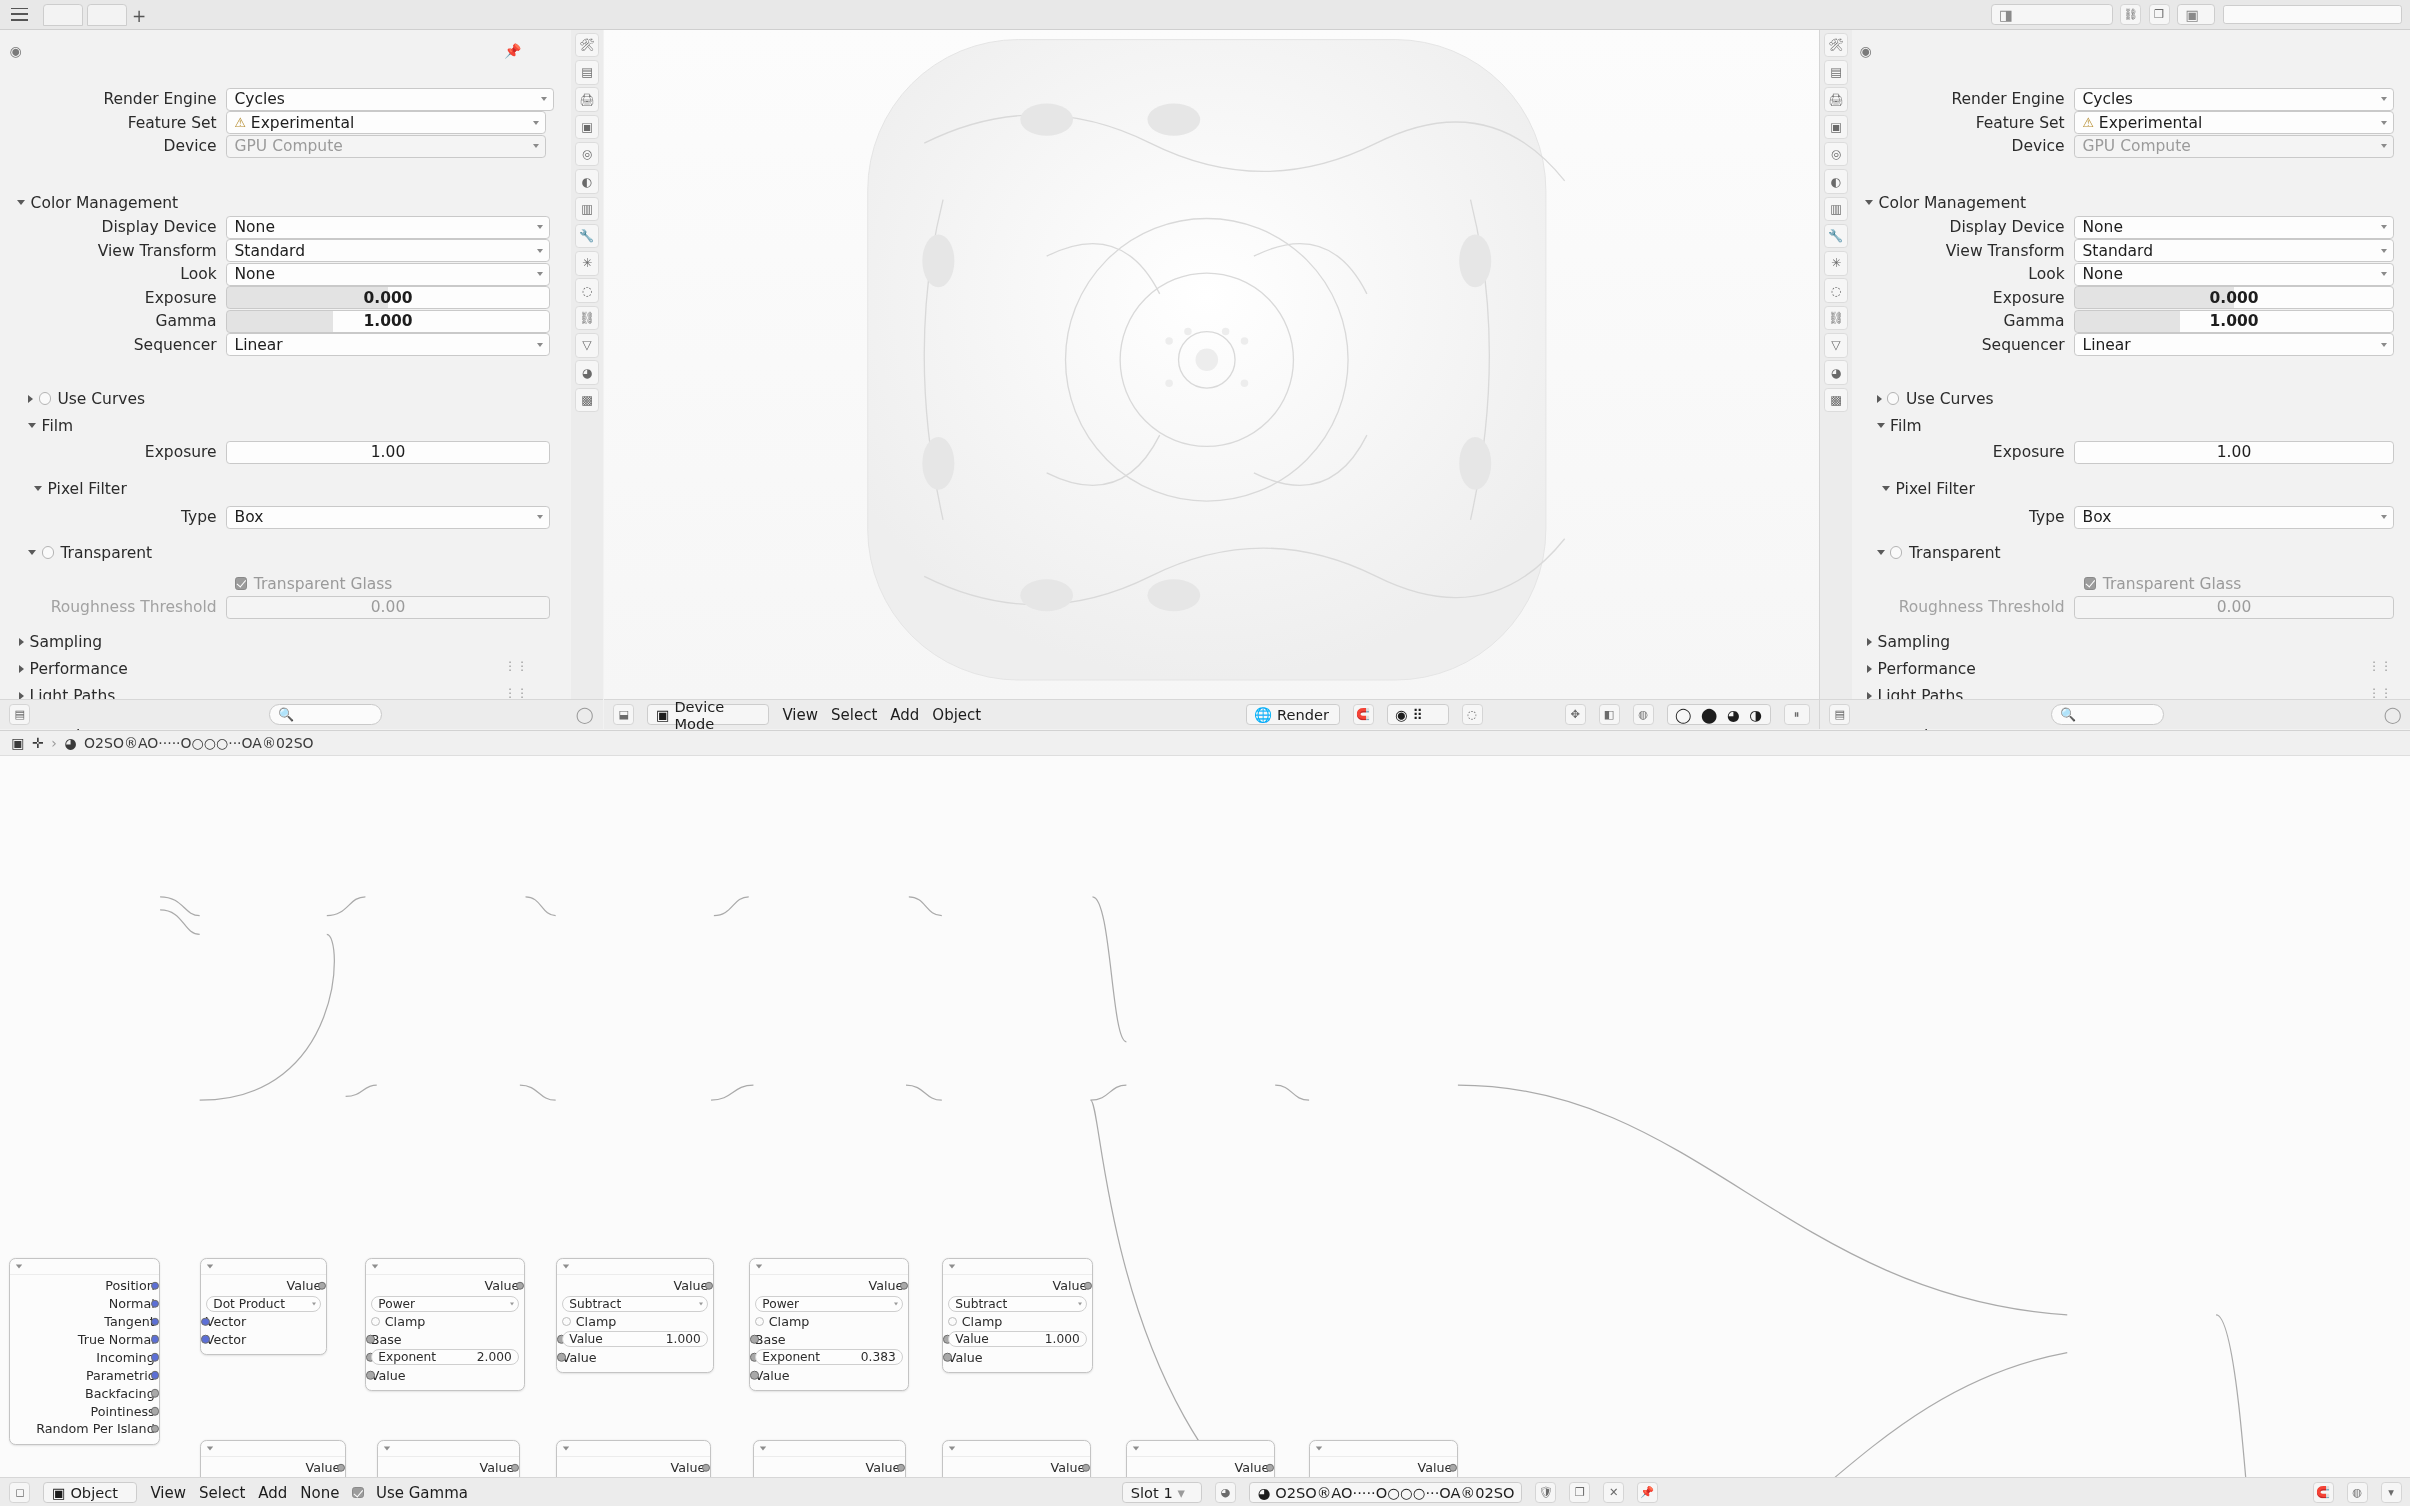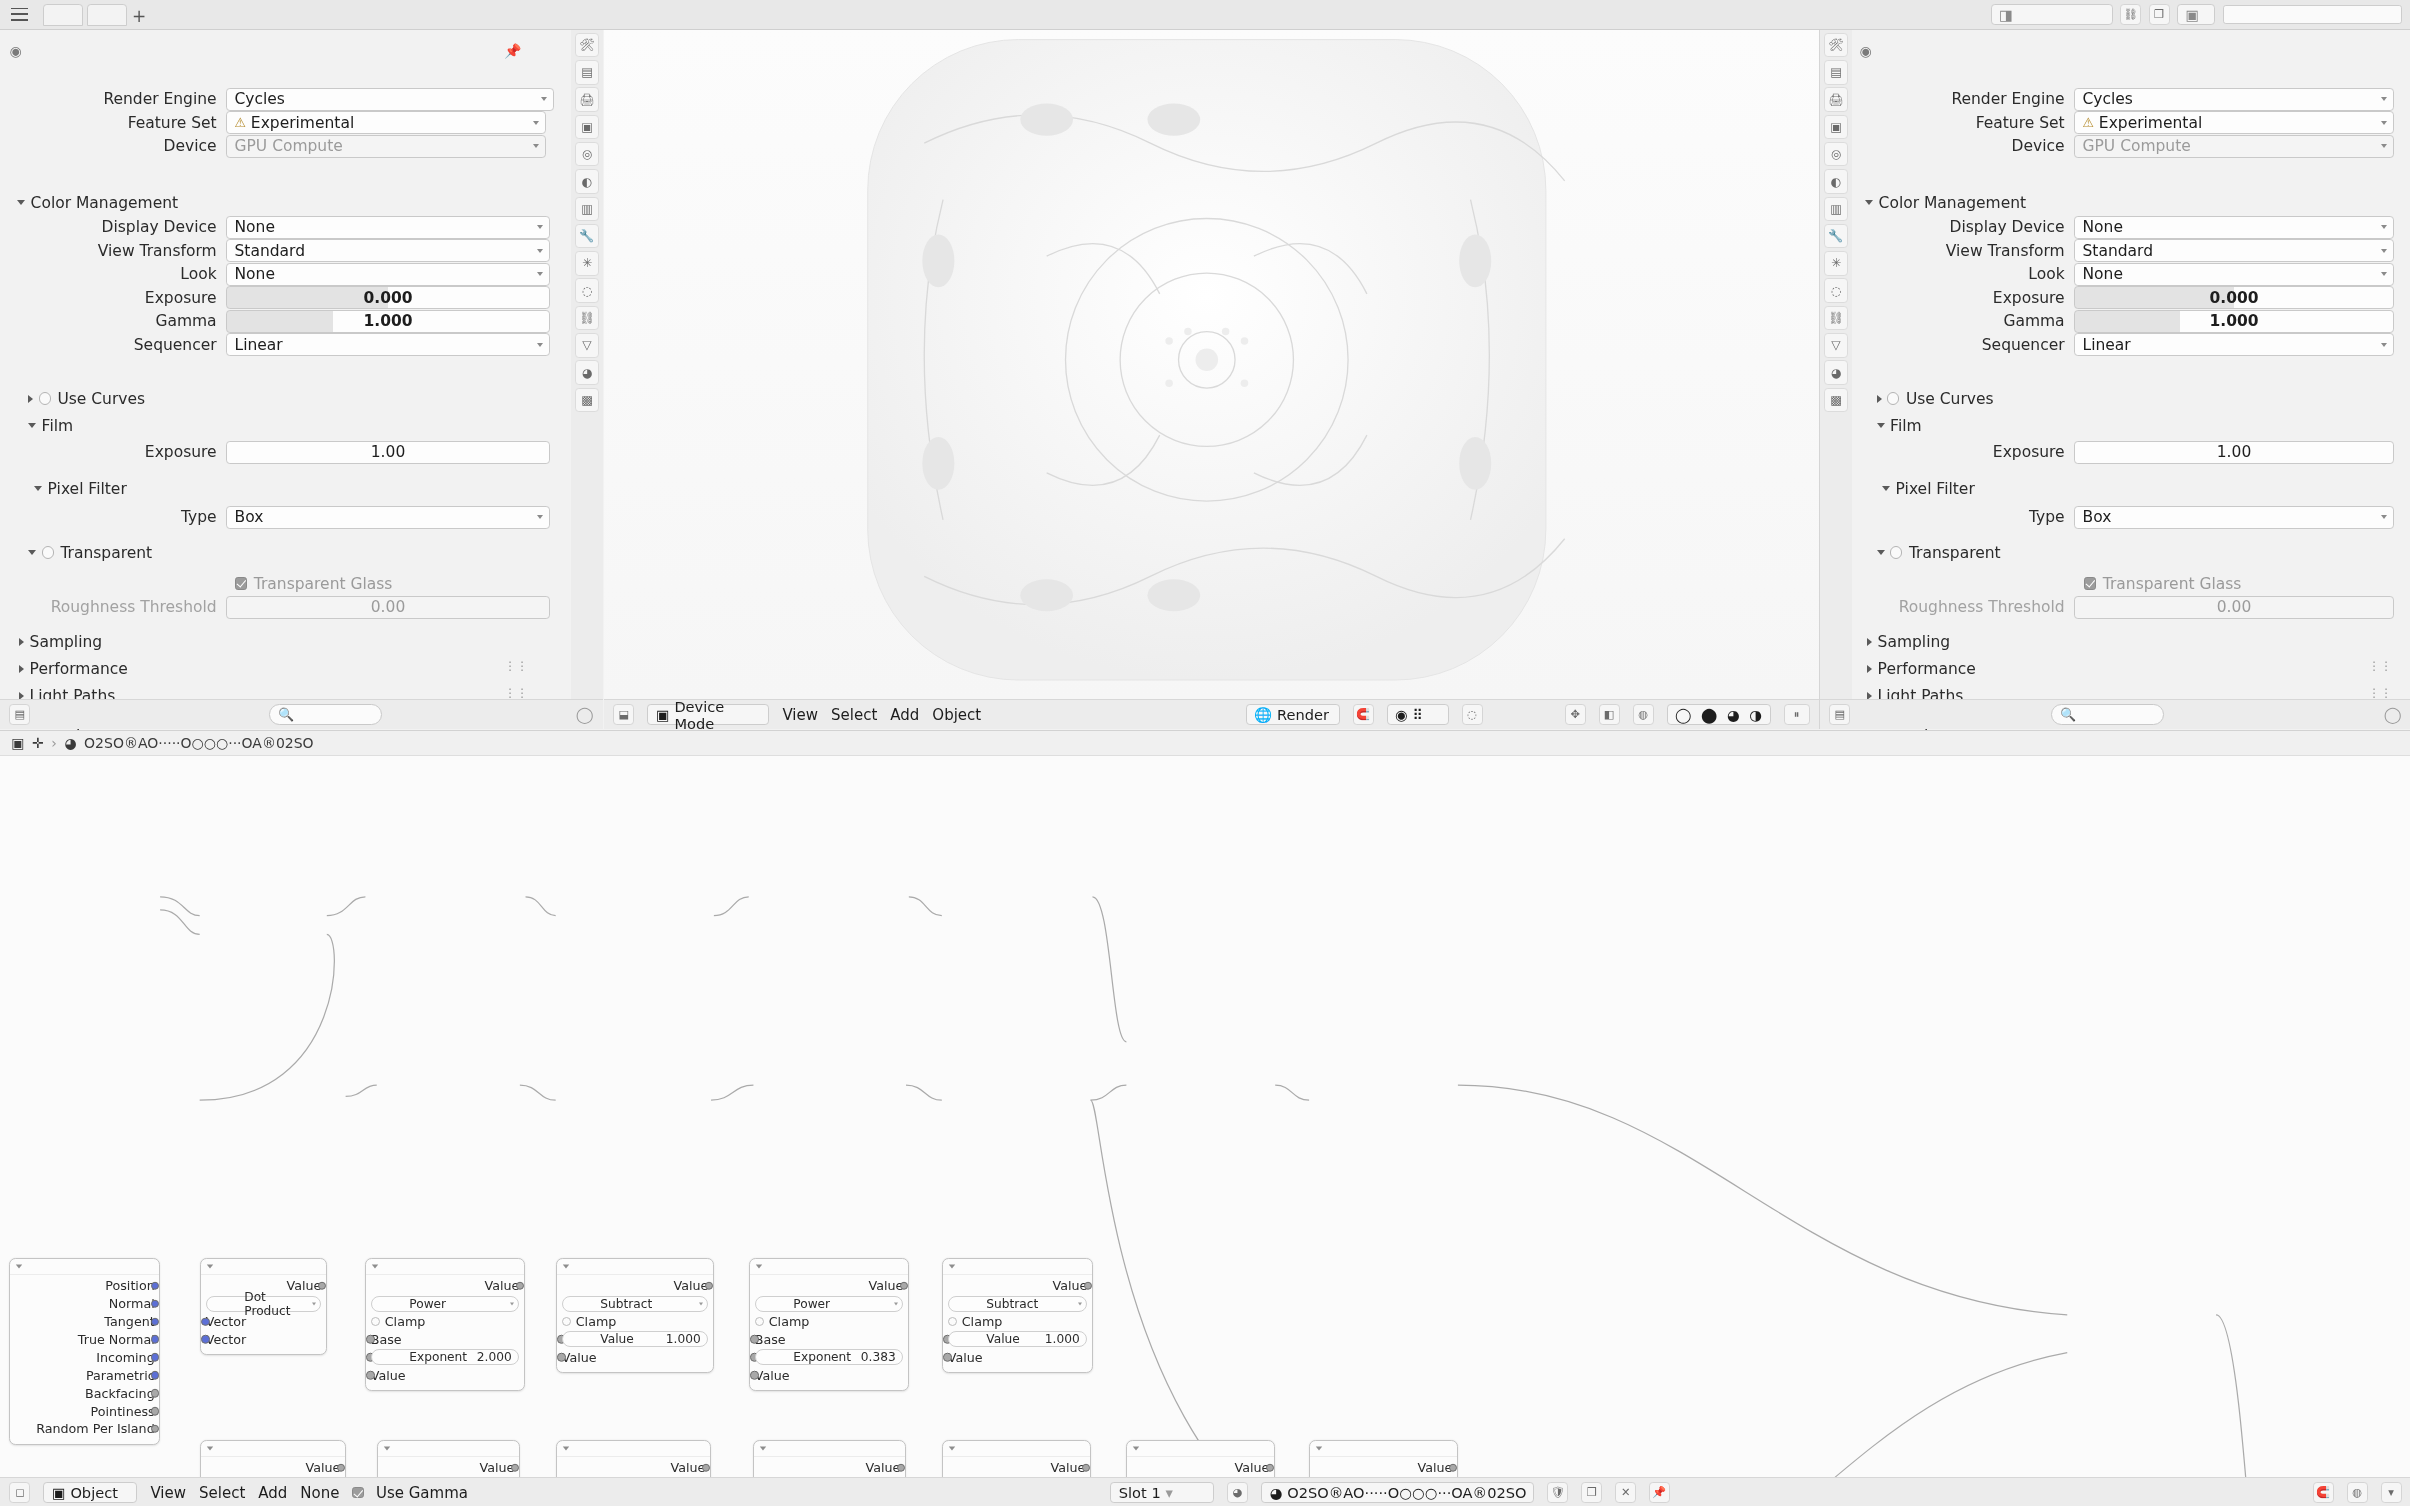--- a/index.html
+++ b/index.html
@@ -78,21 +78,21 @@
   .breadcrumb { position:absolute; left:0; top:0; height:24.5px; width:100%; background:#f0f0f0; border-bottom:0.9px solid #dedede;
                 display:flex; align-items:center; gap:7.5px; padding:0 11.3px; font-size:14px; color:#3a3a3a; }
   .node { position:absolute; background:#fcfcfc; border:0.9px solid #c4c4c4; border-radius:6.6px; box-shadow:0 0.9px 1.9px rgba(0,0,0,.10); }
   .node .nhdr { height:16px; border-bottom:0.9px solid #ececec; display:flex; align-items:center; padding:0 4.7px; }
   .node .nhdr .tri { border-top-color:#8d8d8d; transform:scale(.8); }
   .nbody { padding:2.8px 4.7px 4.7px; }
   .nrow { display:flex; align-items:center; justify-content:flex-end; height:16px; font-size:12.7px; color:#2b2b2b; margin-bottom:1.9px; position:relative; }
   .nrow.left { justify-content:flex-start; }
   .nfield { width:100%; height:16px; background:#fdfdfd; border:0.9px solid #cfcfcf; border-radius:8.5px; display:flex; align-items:center;
             padding:0 6.6px; font-size:12.2px; position:relative; }
-  .nfield .nm { flex:1;margin-left:31px; }
+  .nfield .nm { flex:1; }
   .nfield .nv { color:#2b2b2b; }
   .nfield .caret { position:absolute; right:4.7px; top:50%; transform:translateY(-50%);
     width:0;height:0;border-left:2.8px solid transparent;border-right:2.8px solid transparent;border-top:3.8px solid #9a9a9a;}
   .nchk { width:9.4px; height:9.4px; border-radius:50%; border:0.9px solid #bcbcbc; background:#fbfbfb; margin-right:4.7px; flex:none; }
   .sock { position:absolute; width:8.5px; height:8.5px; border-radius:50%; border:0.9px solid #6d6d6d; top:50%; transform:translateY(-50%); }
   .sock.out { right:-4.7px; } .sock.in { left:-4.7px; } .s-gray{background:#a8a8a8;} .s-blue{background:#5c6fd6;}
   svg.wires { position:absolute; left:0; top:0; pointer-events:none; }
   .nfooter { position:absolute; left:0; bottom:0; height:30px; width:100%; background:#ececec; border-top:0.9px solid #d7d7d7;
              display:flex; align-items:center; gap:13px; padding:0 9.4px; font-size:15px; }
 </style>
@@ -966,21 +966,21 @@
       </div>
       <span>View</span>
       <span>Select</span>
       <span>Add</span>
       <span>None</span>
       <span style="display:flex;align-items:center;gap:5.6px;">
         <span class="chk check" style="width:11.3px;height:11.3px;"></span>
         <span>Use Gamma</span>
       </span>
       <div style="flex:1"></div>
-      <div class="pill" style="width:104px;">
+      <div class="pill" style="width:80px;">
         <span>Slot 1</span>
           <span style="color:#9a9a9a;">▾</span>
       </div>
       <div class="icobtn">◕</div>
       <div class="pill" style="width:273px;">
         <span>◕</span>
         <span style="overflow:hidden;white-space:nowrap;">O2SO®AO·····O○○○···OA®02SO</span>
       </div>
       <div class="icobtn">🛡</div>
       <div class="icobtn">❐</div>

